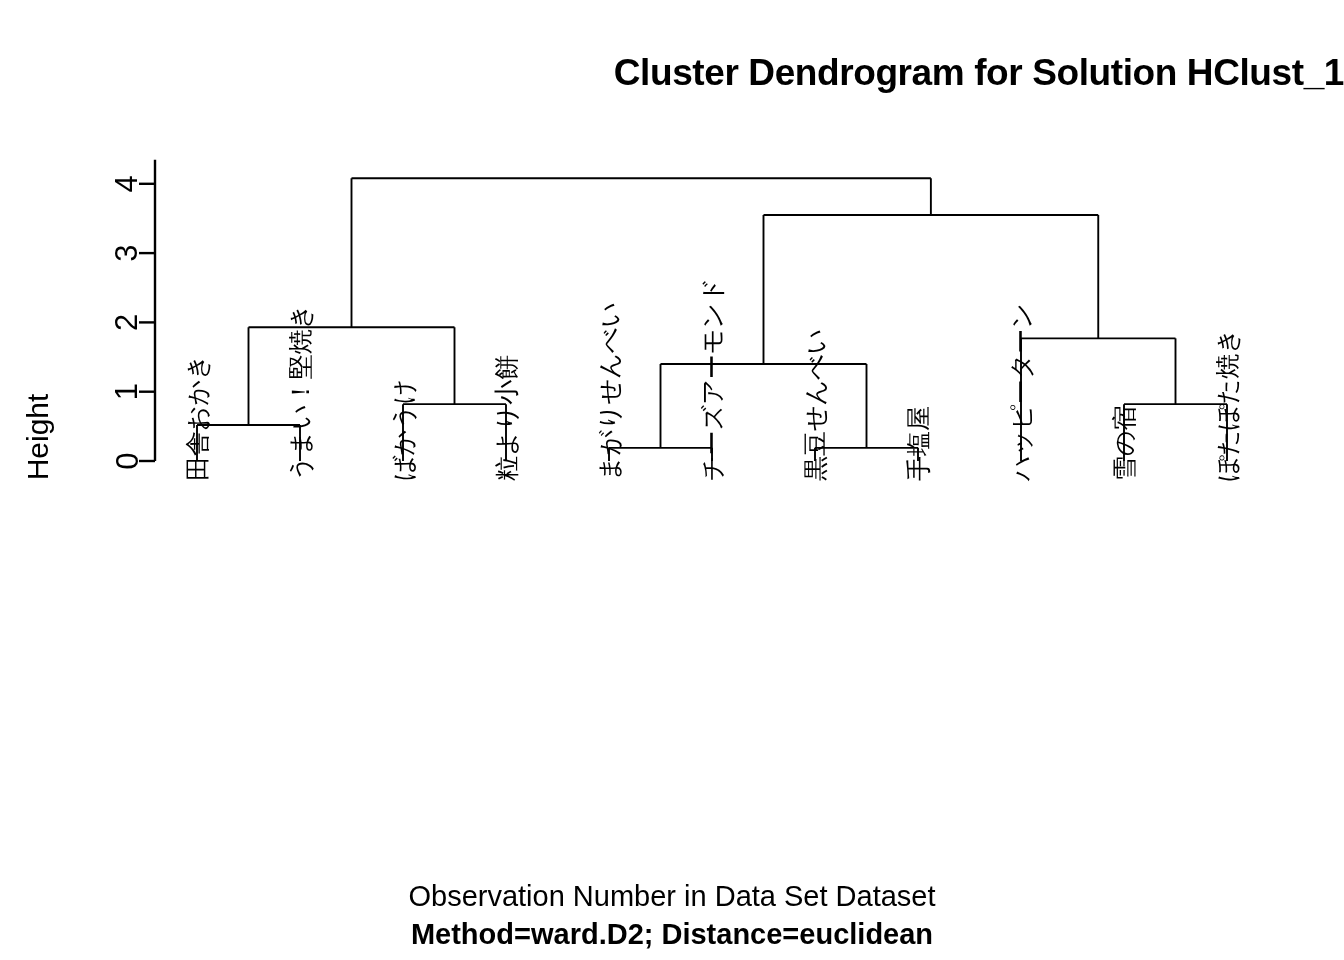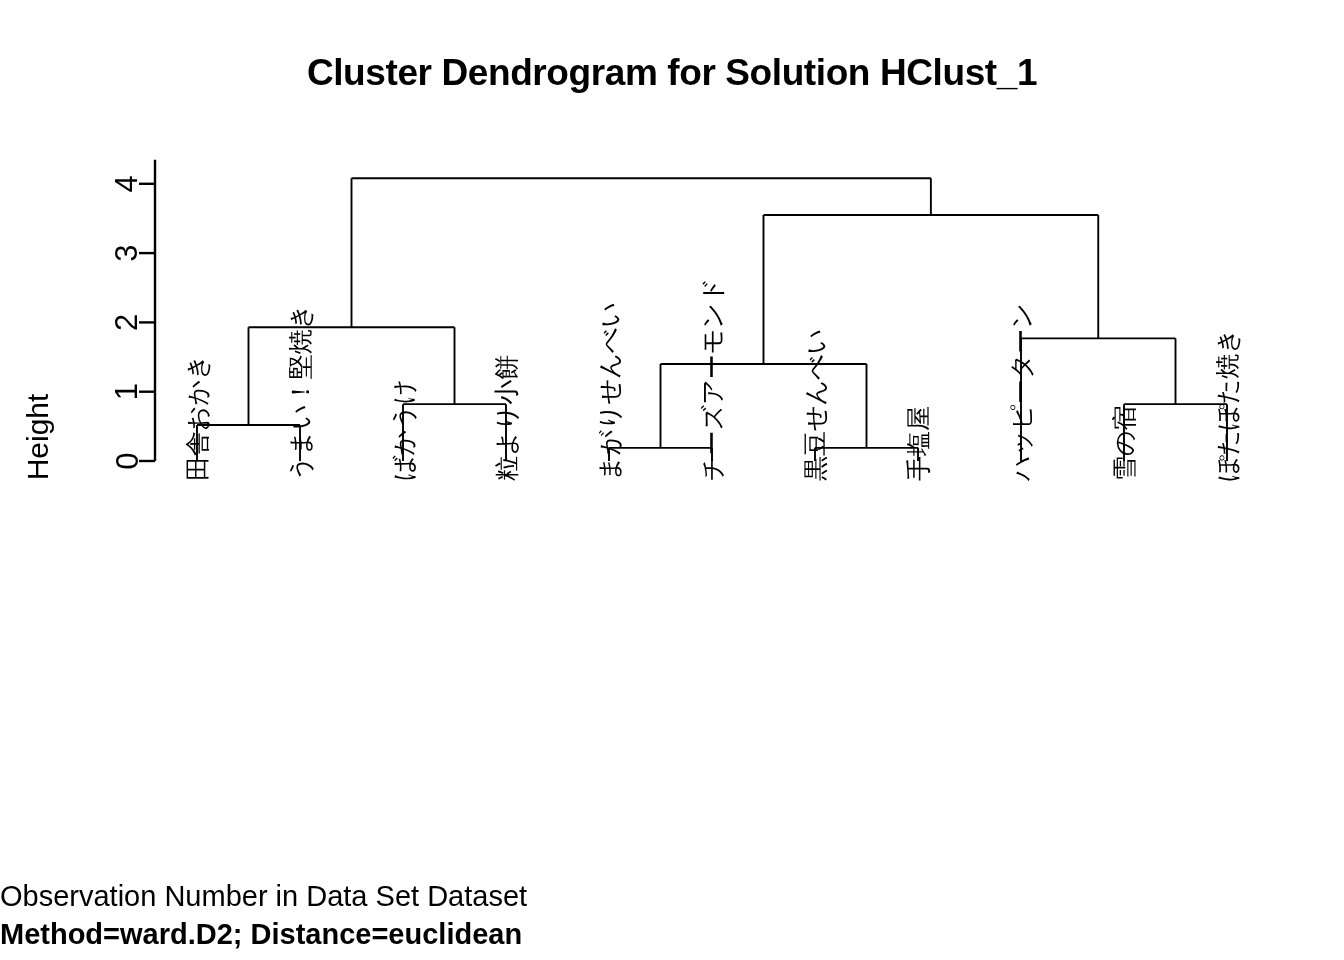--- a/index.html
+++ b/index.html
@@ -19,21 +19,21 @@
     position: absolute;
     inset: 0;
     width: 1344px;
     height: 960px;
   }
   .plot-title {
     position: absolute;
     left: 0;
     top: 52px;
     width: 1344px;
-    text-align: center;
+    text-align: right;
     font-size: 37px;
     font-weight: bold;
     letter-spacing: -0.4px;
     white-space: nowrap;
   }
   .ylabel {
     position: absolute;
     left: 0px;
     top: 420px;
     width: 260px;
@@ -41,21 +41,21 @@
     font-size: 30px;
     transform: rotate(-90deg);
     transform-origin: 50% 50%;
     margin-left: -92px;
     white-space: nowrap;
   }
   .caption {
     position: absolute;
     left: 0;
     width: 1344px;
-    text-align: left;
+    text-align: center;
     font-size: 29px;
     white-space: nowrap;
   }
   .caption.line1 { top: 880px; }
   .caption.line2 { top: 918px; font-weight: bold; }
   svg.dendro {
     position: absolute;
     left: 0;
     top: 0;
     width: 1344px;

